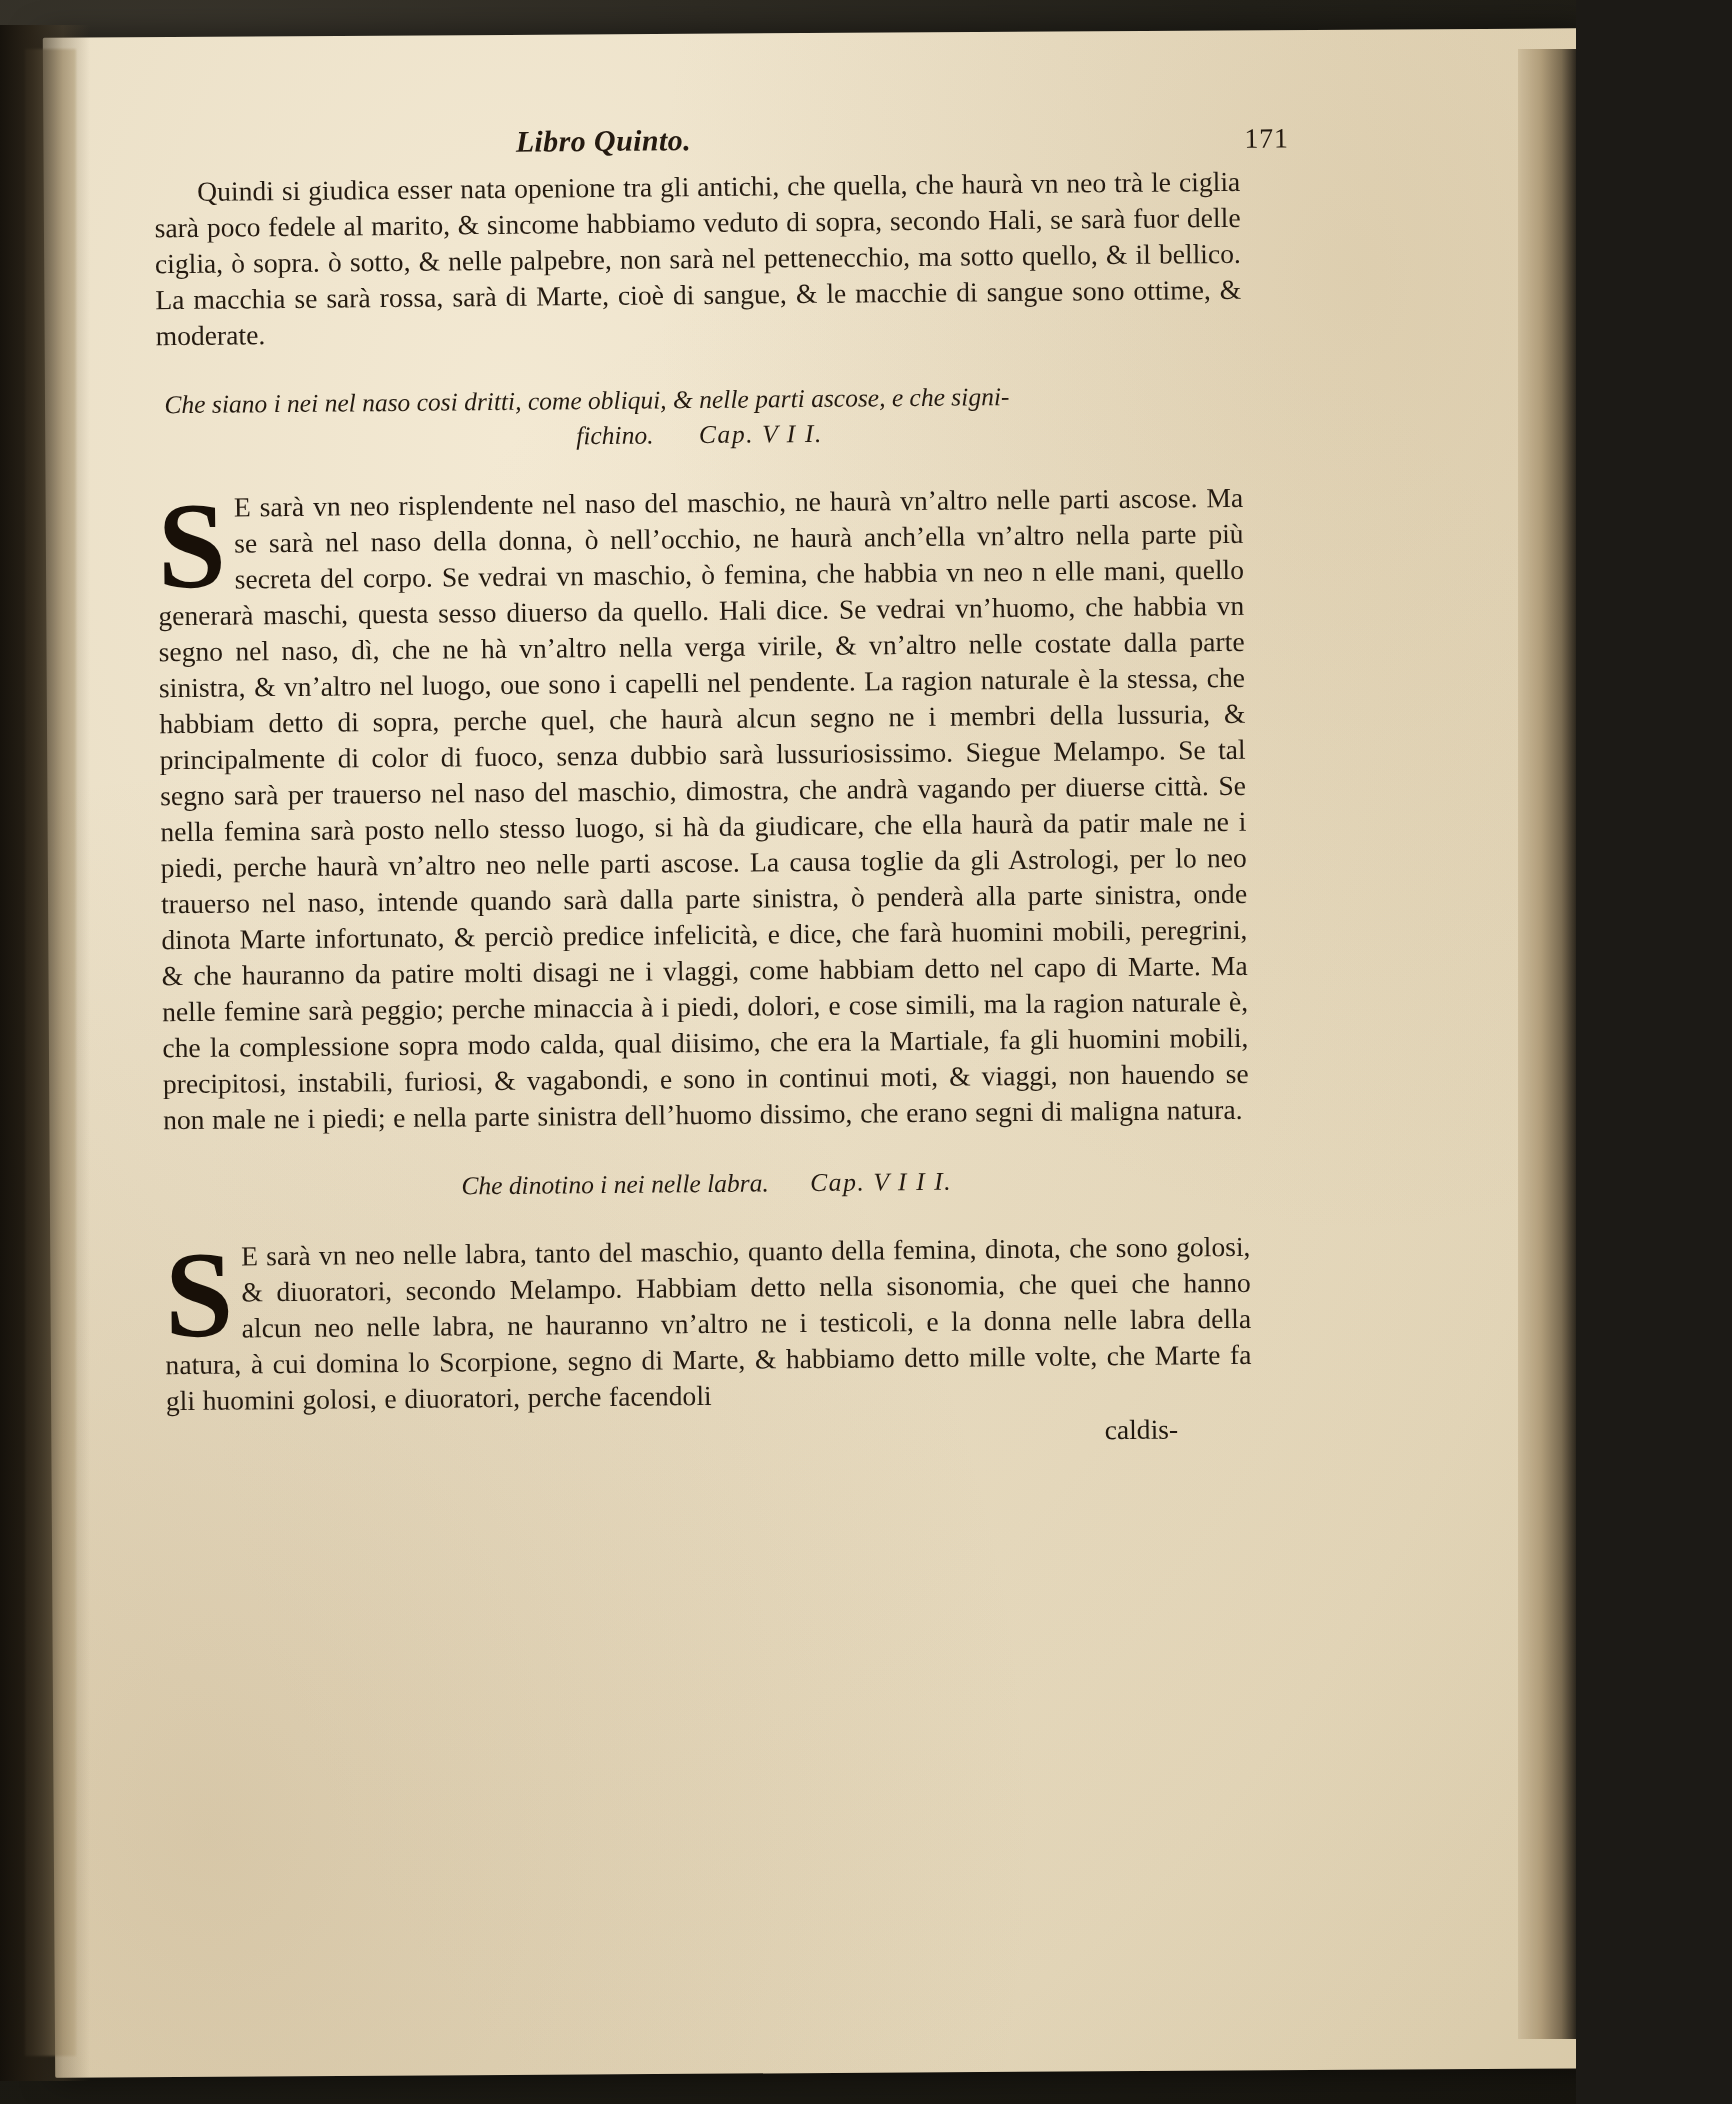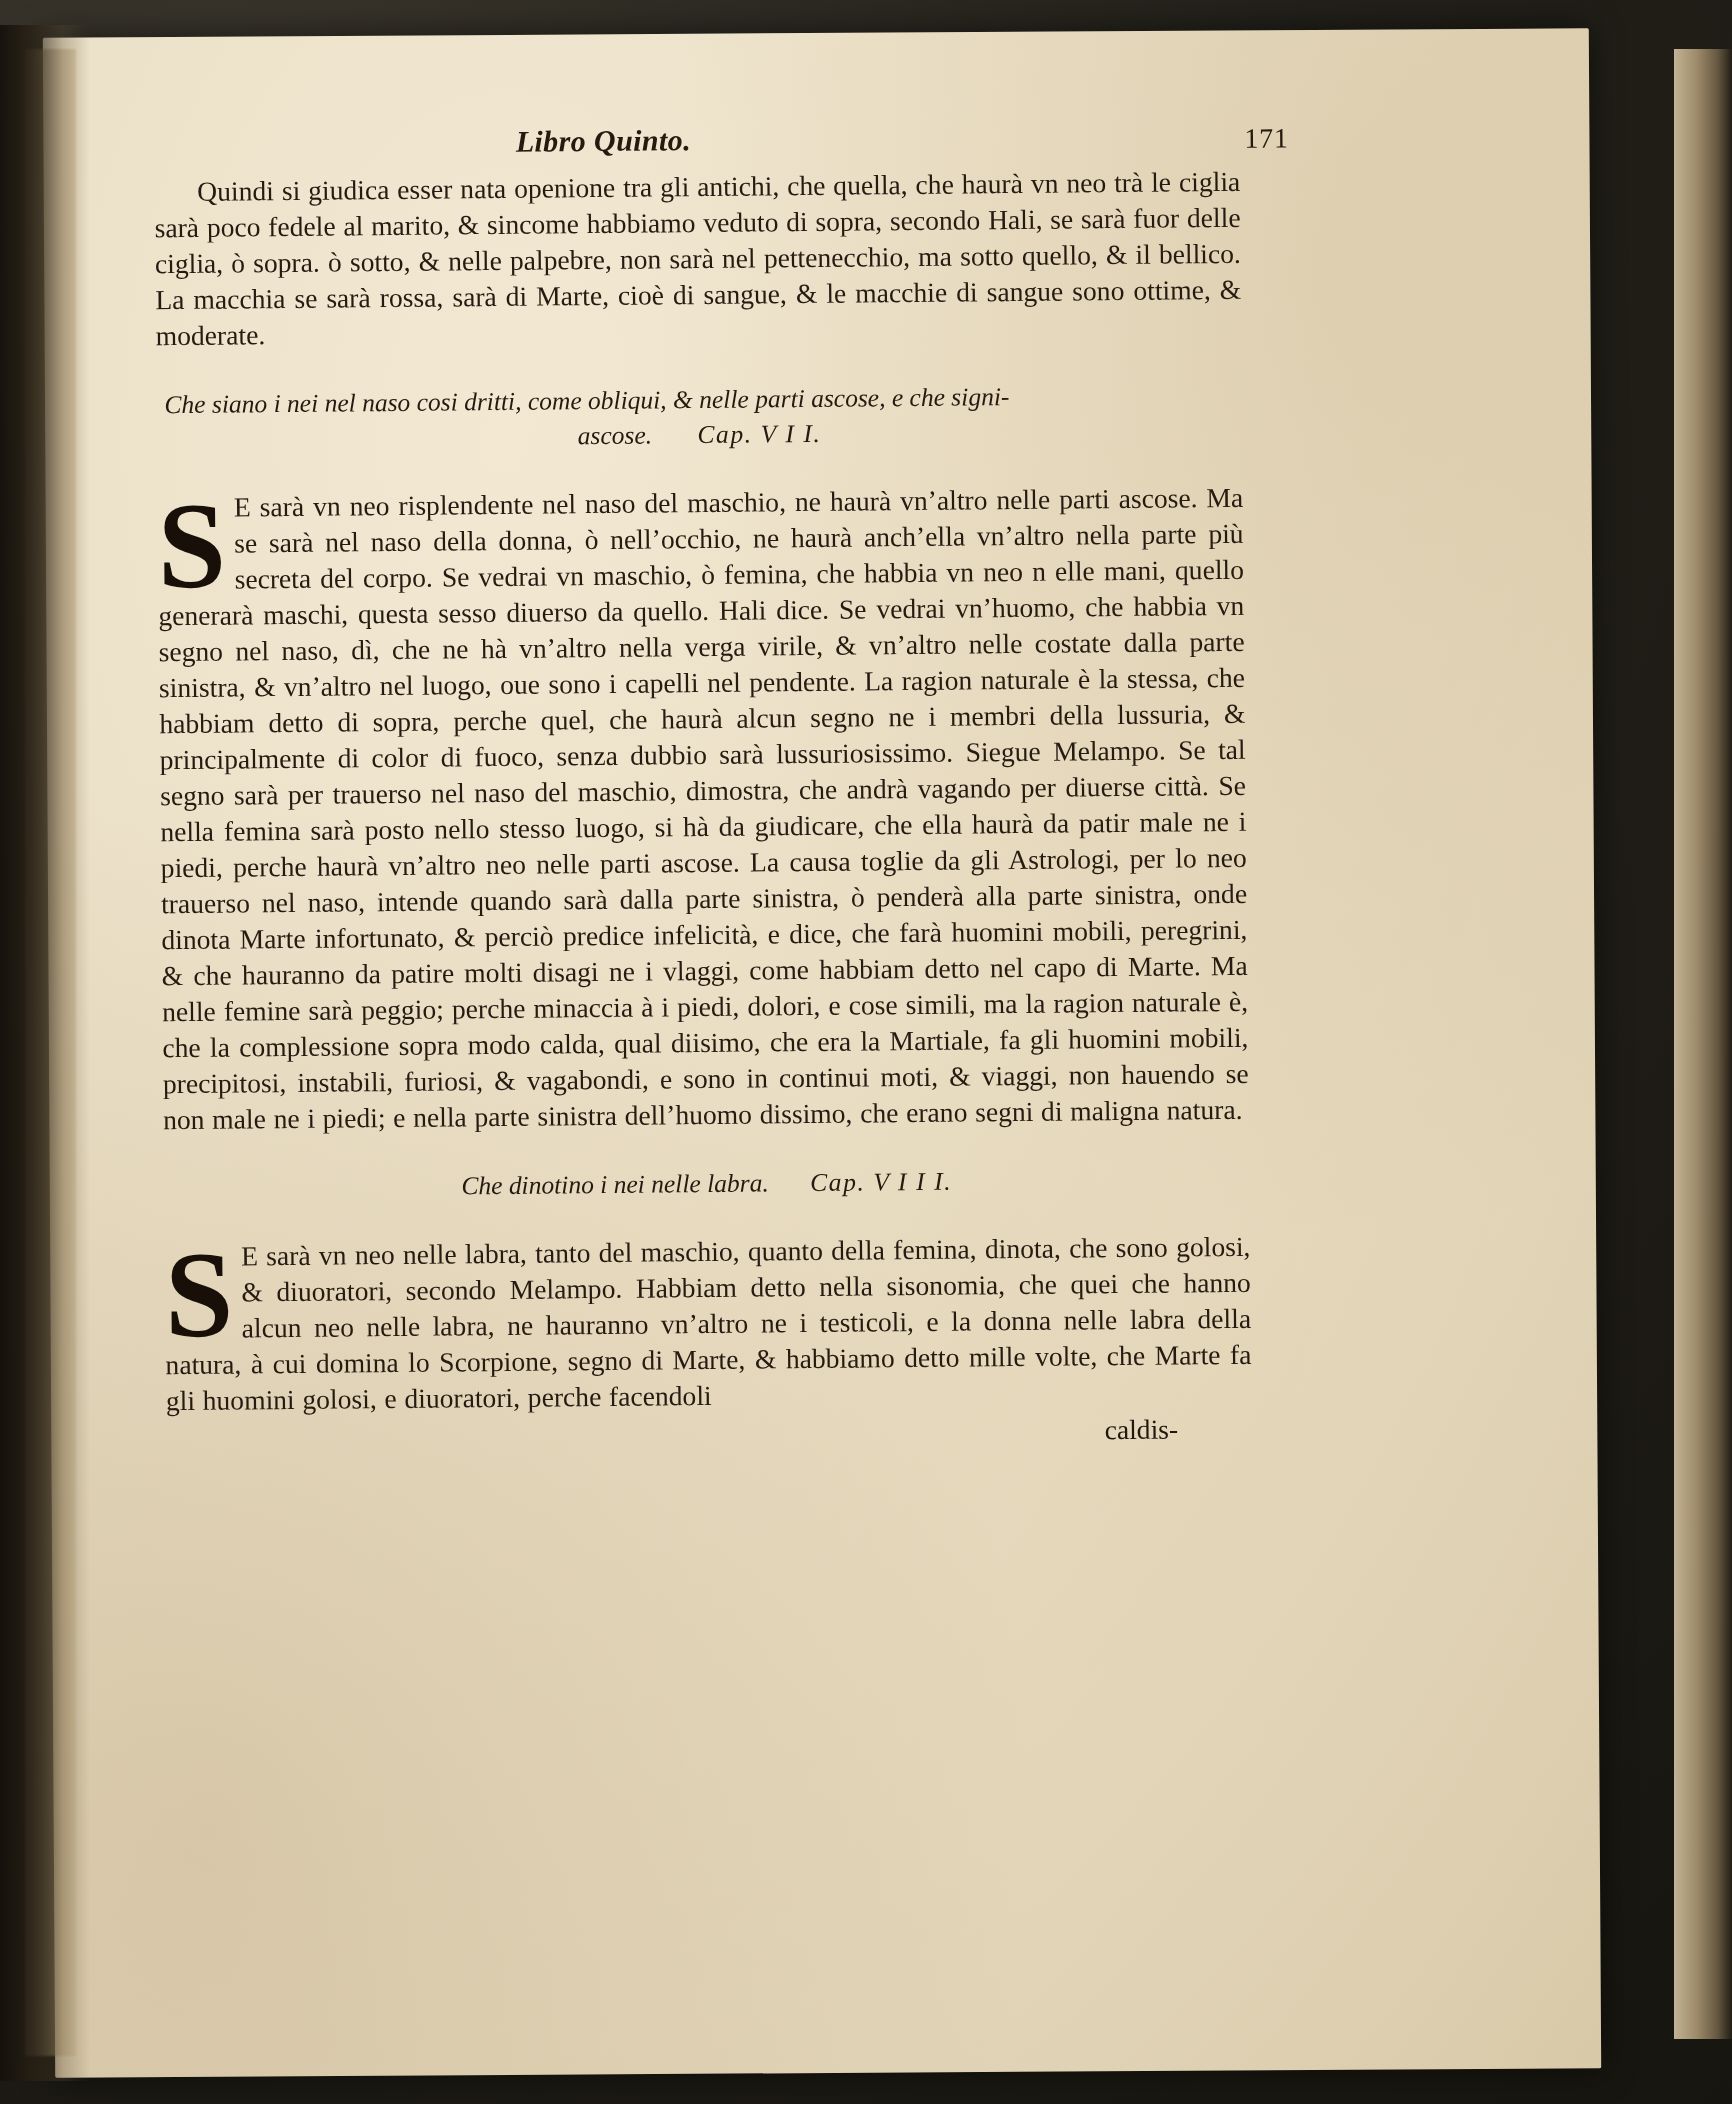--- a/index.html
+++ b/index.html
@@ -2,21 +2,21 @@
 <html style="font-size:13px"><head>
 <meta charset="utf-8">
 <style>
   html, body {
     margin: 0;
     padding: 0;
     background: #1c1a16;
   }
   #page {
     position: relative;
-    width: 1732px;
+    width: 1576px;
     height: 2105px;
     overflow: hidden;
     background: #fdba74;
   }
   
   #page::before {
     content: "";
     position: absolute;
     inset: 0;
     background:
@@ -189,21 +189,21 @@
       <div class="running-title">Libro Quinto.</div>
       <div class="folio">171</div>
     </div>
 
     <p class="body indent">Quindi si giudica esser nata openione tra gli antichi, che quella, che haurà vn neo trà le ciglia sarà poco fedele al marito, &amp; sincome habbiamo veduto di sopra, secondo Hali, se sarà fuor delle ciglia, ò sopra. ò sotto, &amp; nelle palpebre, non sarà nel pettenecchio, ma sotto quello, &amp; il bellico. La macchia se sarà rossa, sarà di Marte, cioè di sangue, &amp; le macchie di sangue sono ottime, &amp; moderate.</p>
 
     <div class="para-gap"></div>
 
     <div class="chapter-head left">Che siano i nei nel naso cosi dritti, come obliqui, &amp; nelle parti ascose, e che signi-</div>
     <div class="chapter-head">
-      <span>ascose.</span>
+      <span>fichino.</span>
       <span class="cap" style="padding-left:39px;">Cap. V I I.</span>
     </div>
 
     <div class="para-gap"></div>
 
     <div class="dropcap-wrap">
       <span class="dropcap">S</span>
       <p class="body">E sarà vn neo risplendente nel naso del maschio, ne haurà vn’altro nelle parti ascose. Ma se sarà nel naso della donna, ò nell’occhio, ne haurà anch’ella vn’altro nella parte più secreta del corpo. Se vedrai vn maschio, ò femina, che habbia vn neo n elle mani, quello generarà maschi, questa sesso diuerso da quello. Hali dice. Se vedrai vn’huomo, che habbia vn segno nel naso, dì, che ne hà vn’altro nella verga virile, &amp; vn’altro nelle costate dalla parte sinistra, &amp; vn’altro nel luogo, oue sono i capelli nel pendente. La ragion naturale è la stessa, che habbiam detto di sopra, perche quel, che haurà alcun segno ne i membri della lussuria, &amp; principalmente di color di fuoco, senza dubbio sarà lussuriosissimo. Siegue Melampo. Se tal segno sarà per trauerso nel naso del maschio, dimostra, che andrà vagando per diuerse città. Se nella femina sarà posto nello stesso luogo, si hà da giudicare, che ella haurà da patir male ne i piedi, perche haurà vn’altro neo nelle parti ascose. La causa toglie da gli Astrologi, per lo neo trauerso nel naso, intende quando sarà dalla parte sinistra, ò penderà alla parte sinistra, onde dinota Marte infortunato, &amp; perciò predice infelicità, e dice, che farà huomini mobili, peregrini, &amp; che hauranno da patire molti disagi ne i vlaggi, come habbiam detto nel capo di Marte. Ma nelle femine sarà peggio; perche minaccia à i piedi, dolori, e cose simili, ma la ragion naturale è, che la complessione sopra modo calda, qual diisimo, che era la Martiale, fa gli huomini mobili, precipitosi, instabili, furiosi, &amp; vagabondi, e sono in continui moti, &amp; viaggi, non hauendo se non male ne i piedi; e nella parte sinistra dell’huomo dissimo, che erano segni di maligna natura.</p>
     </div>
 

